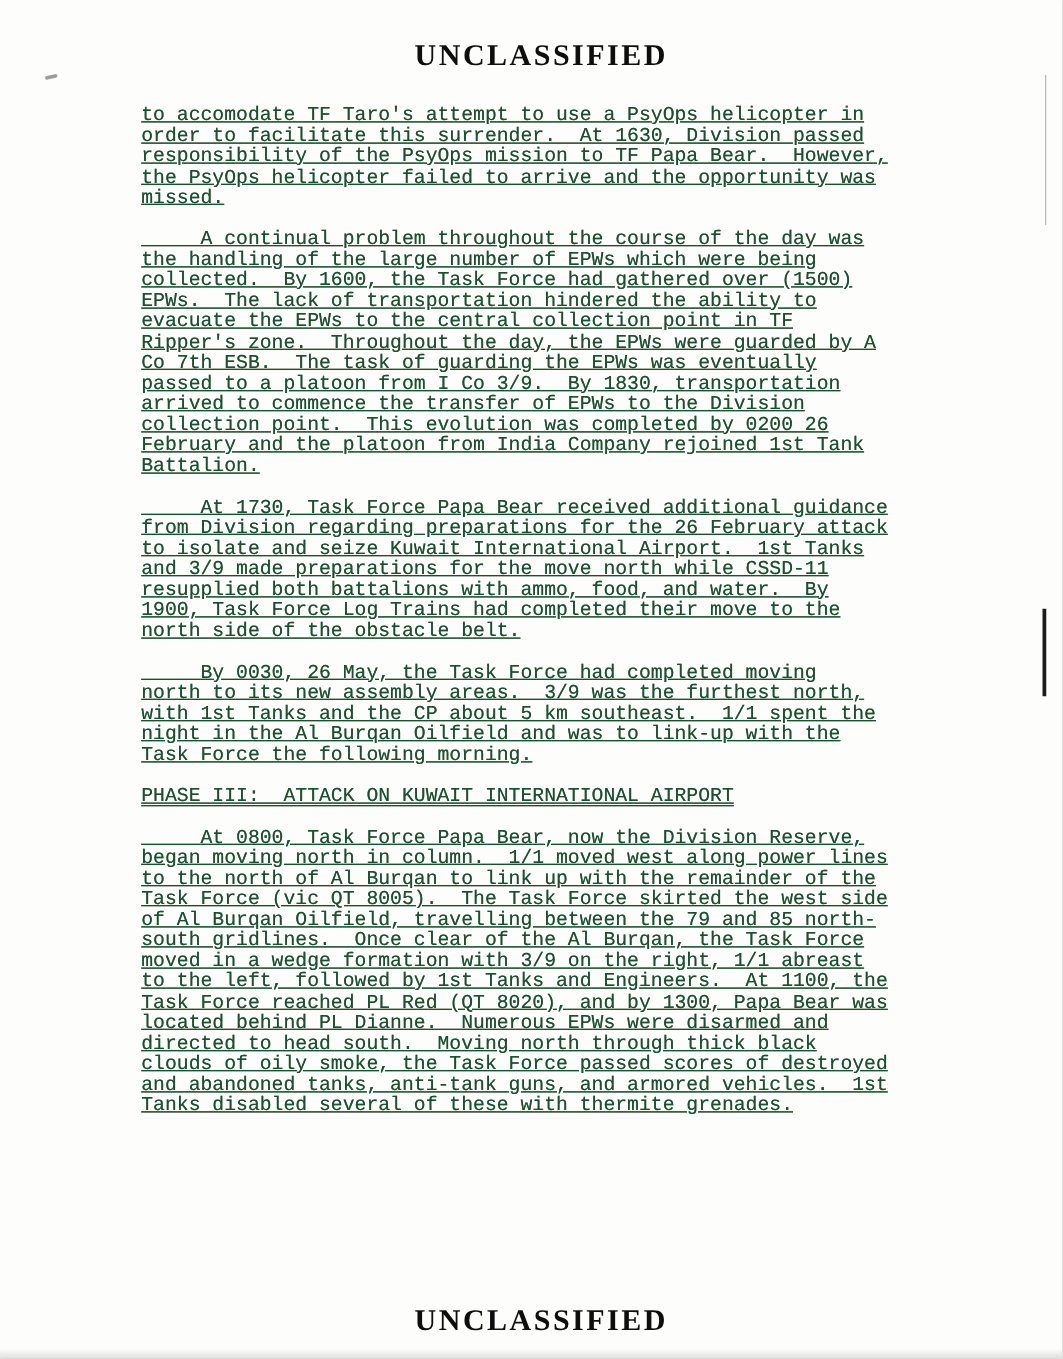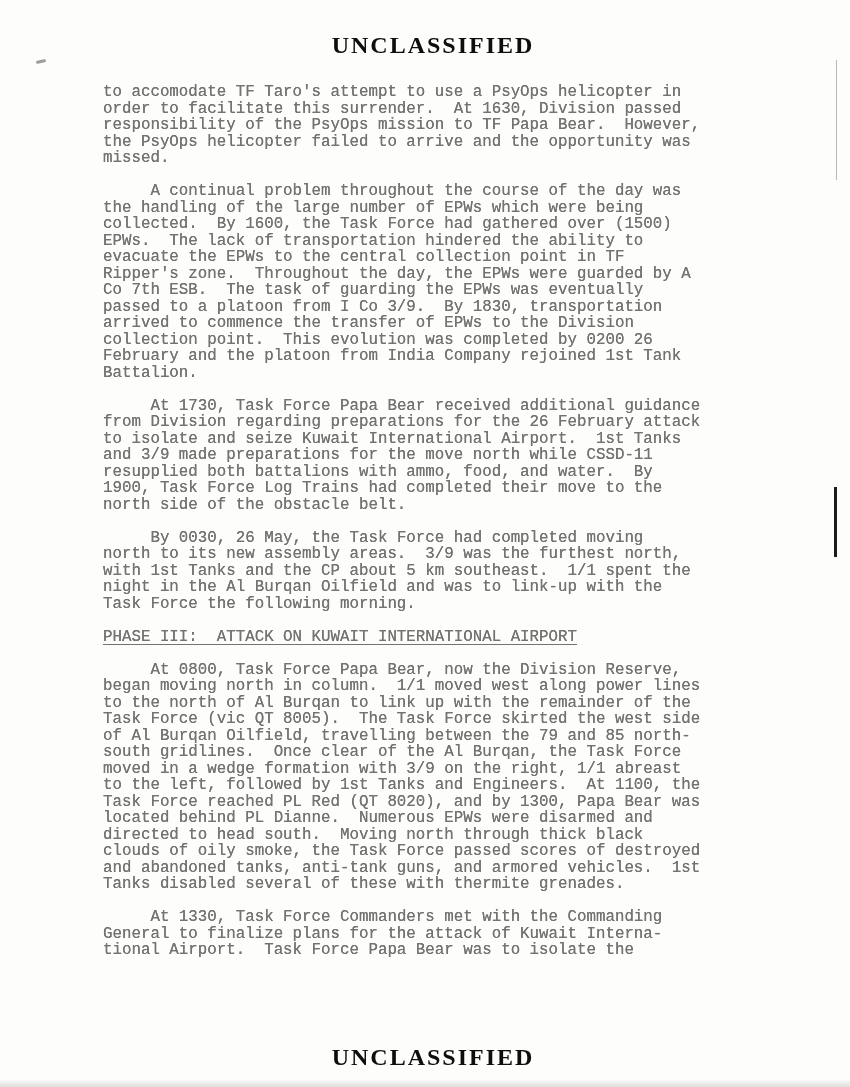--- a/index.html
+++ b/index.html
@@ -24,27 +24,28 @@
     font-weight: bold;
     font-size: 24px;
     letter-spacing: 2px;
     color: #0e0e0e;
   }
   .classification.header { top: 32px; }
   .classification.footer { top: 1044px; }
   .doc-body {
     position: absolute;
     top: 84px;
-    left: 103px;
+    left: 113px;
     width: 648px;
     font-family: "Liberation Mono", "DejaVu Sans Mono", monospace;
     font-size: 15.8px;
     line-height: 16.5px;
-    color: #737373;
+    color: #14532d;
     text-shadow: 0 0 0.5px rgba(0,0,0,0.55);
+    text-decoration: underline;
   }
   .doc-body p, .doc-body h2 {
     margin: 0 0 16.5px 0;
     padding: 0;
     white-space: pre-wrap;
     font-weight: normal;
     font-size: 15.8px;
   }
   .doc-body h2 {
     text-decoration: underline;
@@ -133,23 +134,20 @@
 of Al Burqan Oilfield, travelling between the 79 and 85 north-
 south gridlines.  Once clear of the Al Burqan, the Task Force
 moved in a wedge formation with 3/9 on the right, 1/1 abreast
 to the left, followed by 1st Tanks and Engineers.  At 1100, the
 Task Force reached PL Red (QT 8020), and by 1300, Papa Bear was
 located behind PL Dianne.  Numerous EPWs were disarmed and
 directed to head south.  Moving north through thick black
 clouds of oily smoke, the Task Force passed scores of destroyed
 and abandoned tanks, anti-tank guns, and armored vehicles.  1st
 Tanks disabled several of these with thermite grenades.</p>
-    <p>     At 1330, Task Force Commanders met with the Commanding
-General to finalize plans for the attack of Kuwait Interna-
-tional Airport.  Task Force Papa Bear was to isolate the</p>
   </div>
 
   <div class="change-bar"></div>
 
   <div class="classification footer">UNCLASSIFIED</div>
 
   <div class="bottom-scan-shadow"></div>
 
 </div>
 

